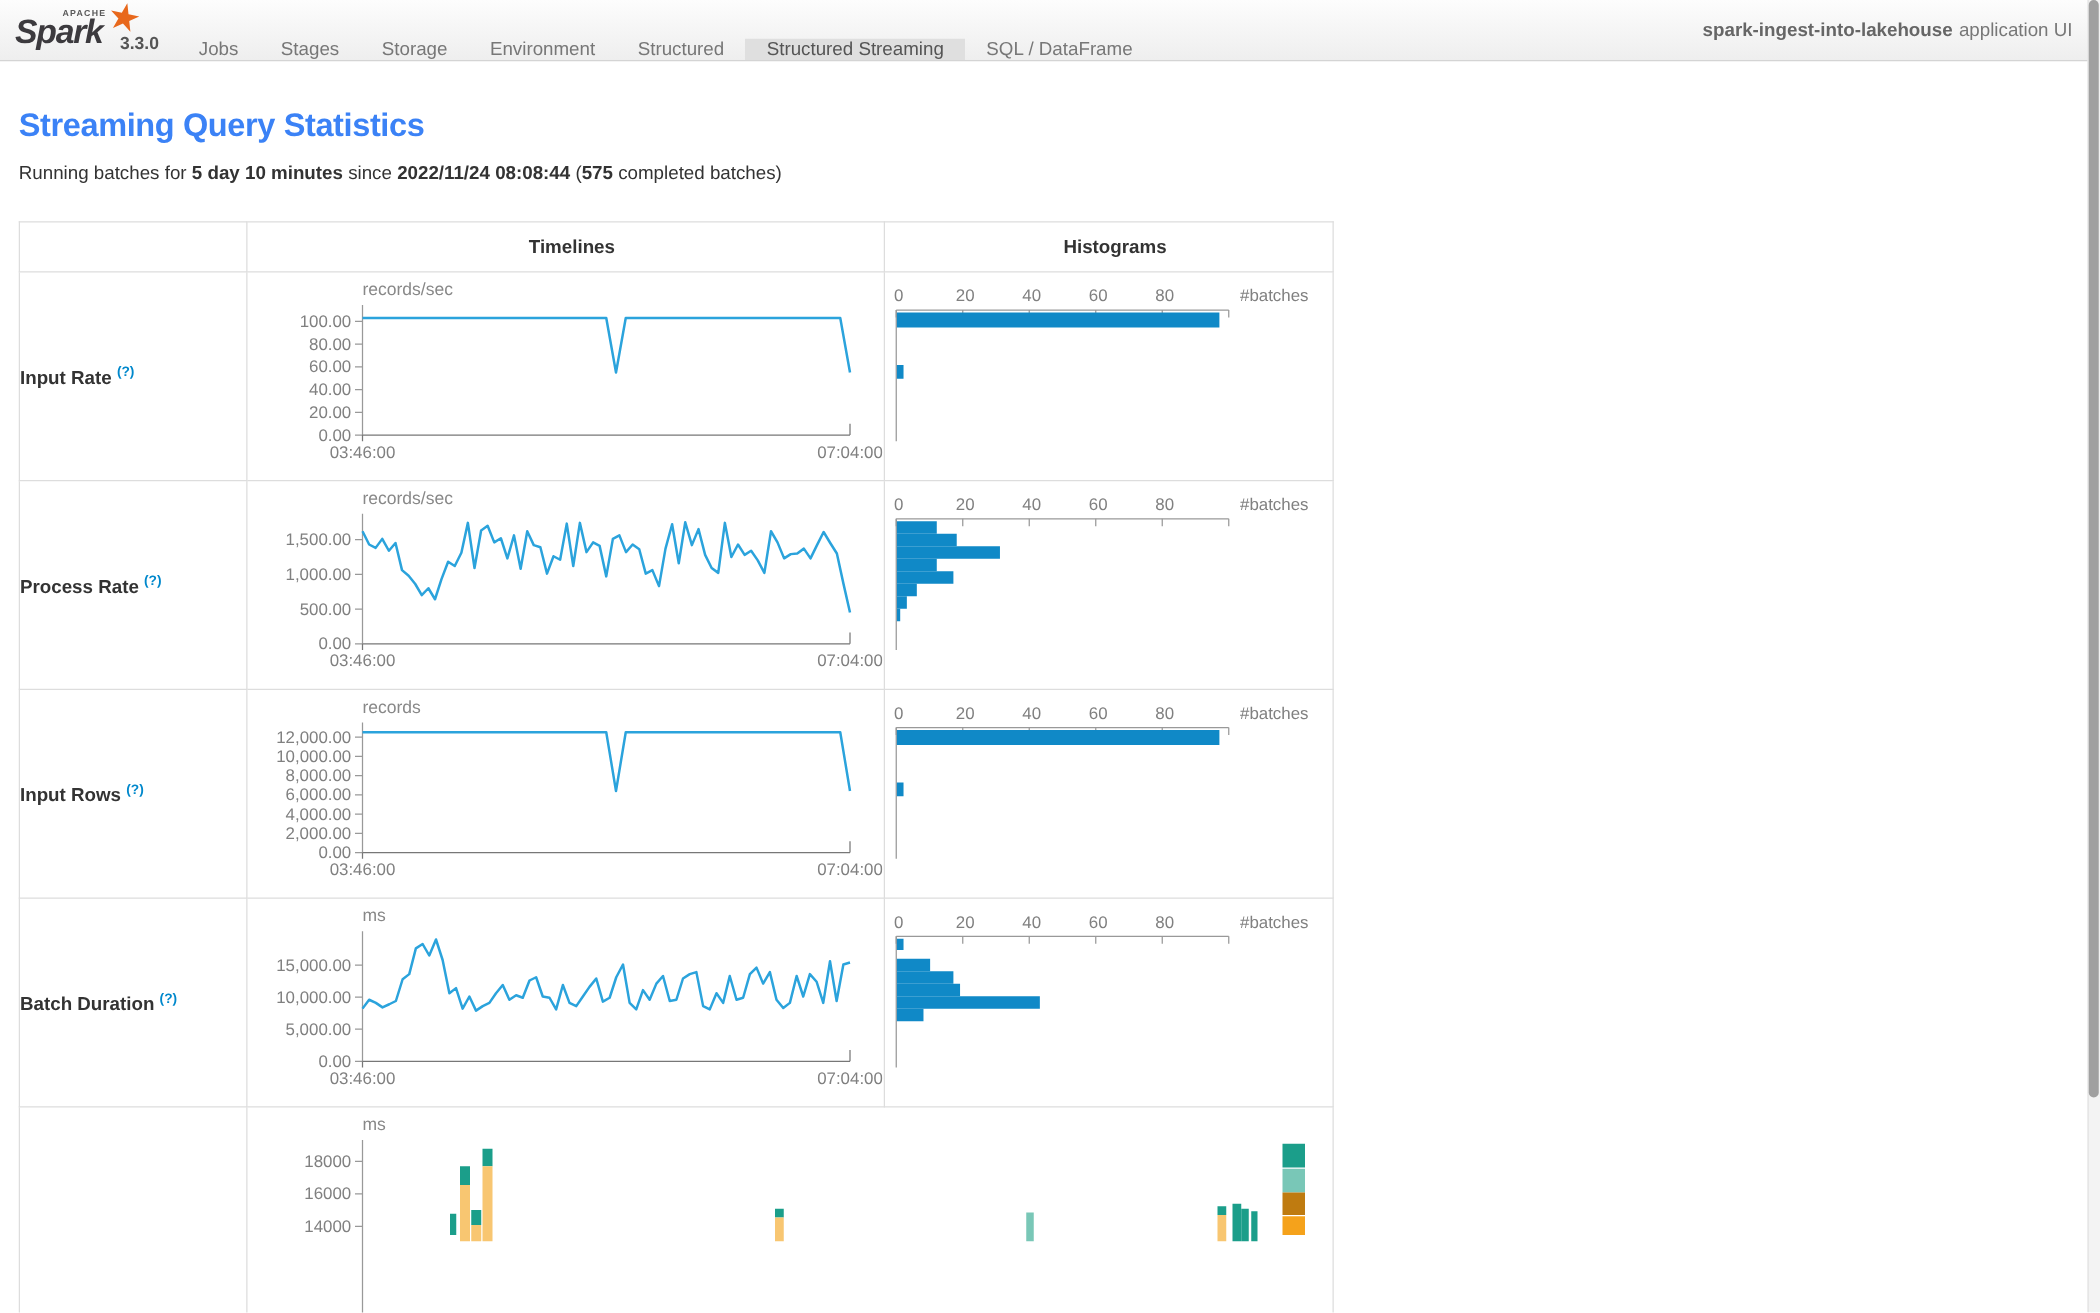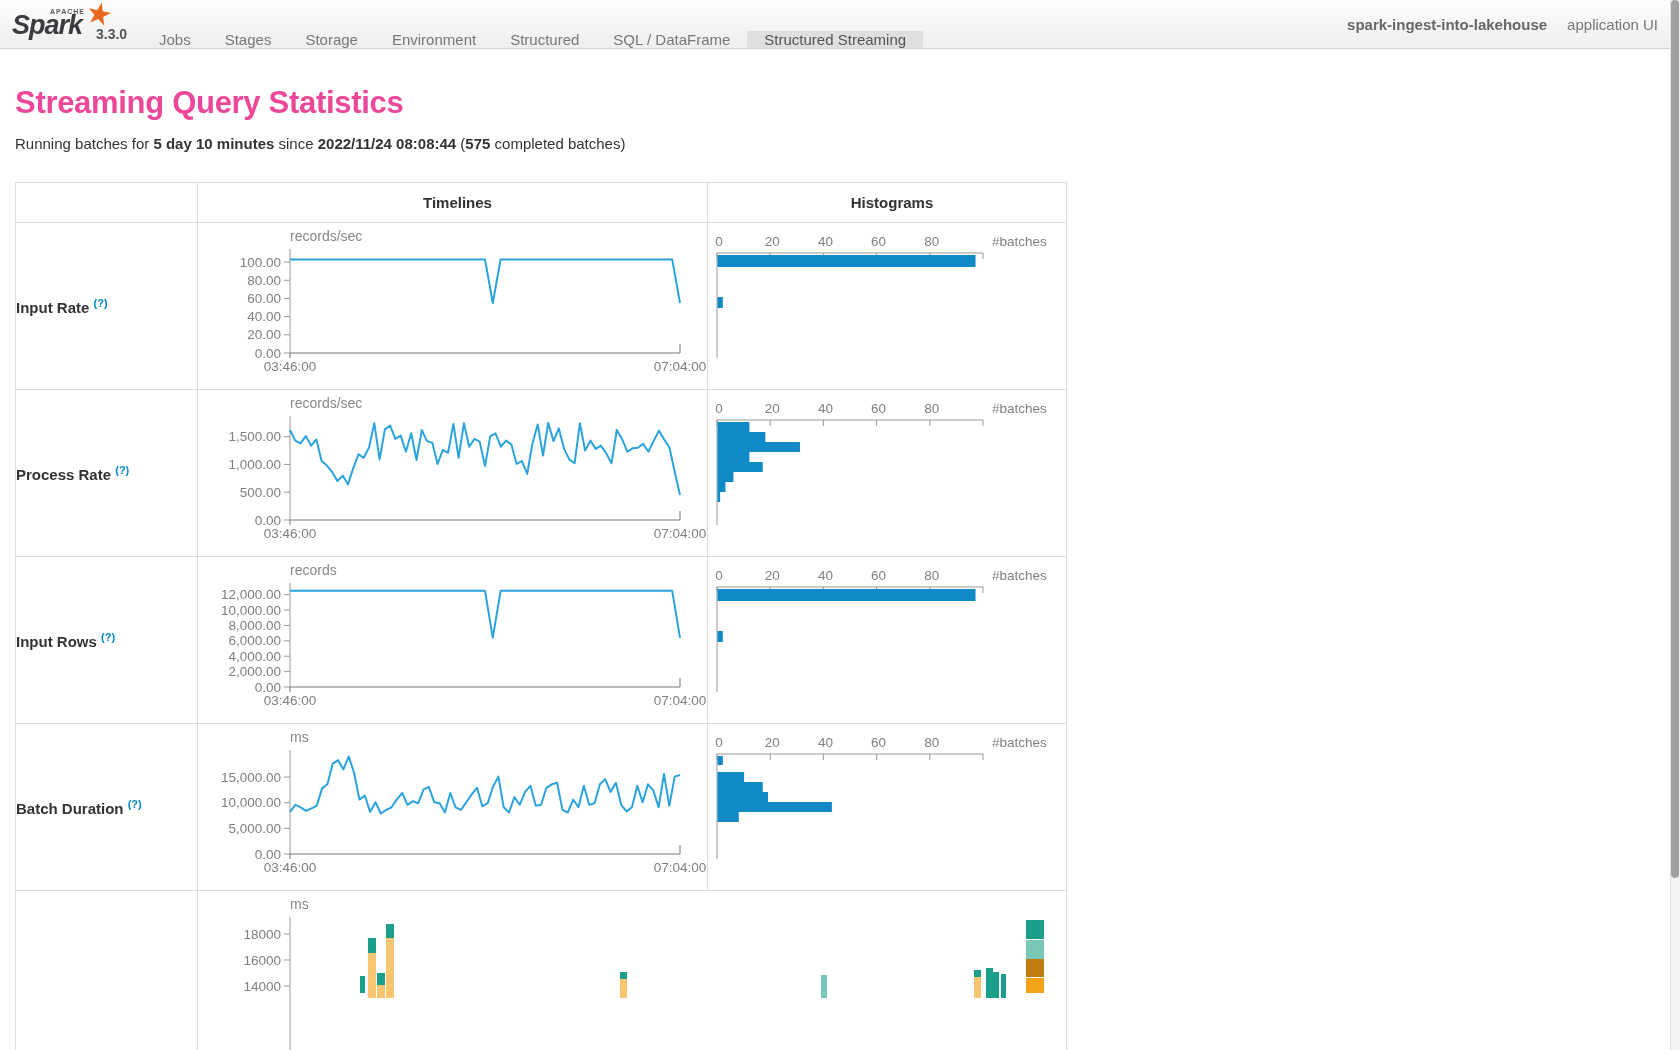--- a/index.html
+++ b/index.html
@@ -19,27 +19,27 @@
   .logo .spark  { position:absolute; left:12px; top:10px; font-size:27px; font-weight:bold; font-style:italic; color:#3c3a3e; letter-spacing:-1px;}
   .logo .star   { position:absolute; left:86px; top:-4px; font-size:30px; color:#e8681c; transform:rotate(12deg);}
   .logo .version{ position:absolute; left:96px; top:26px; font-size:14px; font-weight:bold; color:#555;}
   .tabs { display:flex; align-items:flex-end; margin-left:14px; }
   .tab {
     display:flex; align-items:center; padding:0 17px; font-size:15px; color:#777;
     cursor:pointer; white-space:nowrap;
   }
   .tab.active { background:#dfdfdf; color:#555; }
   .app-title { margin-left:auto; display:flex; align-items:center; padding-right:22px; font-size:15px; color:#777;}
-  .app-title b { color:#666; margin-right:20px;text-align:right; }
+  .app-title b { color:#666; margin-right:5px;text-align:right; }
   
   .scrollbar-track { position:absolute; right:0; top:0; width:10px; height:1050px; background:#f3f3f3; border-left:1px solid #e2e2e2; z-index:50;}
   .scrollbar-thumb { position:absolute; right:1px; top:0; width:8px; height:878px; background:#a0a0a0; border-radius:4px;}
   
   .content { padding-left:15px; }
-  h1.page-title { font-size:31px; font-weight:bold; margin:36px 0 0 0; color:#ec4899; letter-spacing:-0.3px;}
+  h1.page-title { font-size:26px; font-weight:bold; margin:36px 0 0 0; color:#3b82f6; letter-spacing:-0.3px;}
   .running-summary { margin:14px 0 0 0; font-size:15px; }
   .meta { margin-top:26px; font-size:15px; line-height:21px; }
   .meta div { margin-bottom:0px; }
   
   table.stats { border-collapse:collapse; margin-top:30px; table-layout:fixed; }
   table.stats th, table.stats td { border:1px solid #ddd; padding:0; }
   th.col-label { width:182px; }
   th.col-timelines { width:510px; }
   th.col-histograms { width:359px; }
   table.stats thead th { height:40px; text-align:center; font-size:15px; color:#333; padding-left:10px; }
@@ -59,22 +59,22 @@
     <span class="spark">Spark</span>
     <span class="star">★</span>
     <span class="version">3.3.0</span>
   </div>
   <div class="tabs">
     <div class="tab">Jobs</div>
     <div class="tab">Stages</div>
     <div class="tab">Storage</div>
     <div class="tab">Environment</div>
     <div class="tab">Structured</div>
+    <div class="tab active">Structured Streaming</div>
     <div class="tab">SQL / DataFrame</div>
-    <div class="tab active">Structured Streaming</div>
   </div>
   <div class="app-title">
     <b>spark-ingest-into-lakehouse</b>
     <span>application UI</span>
   </div>
 </div>
 
 <div class="scrollbar-track">
   <div class="scrollbar-thumb"></div>
 </div>

